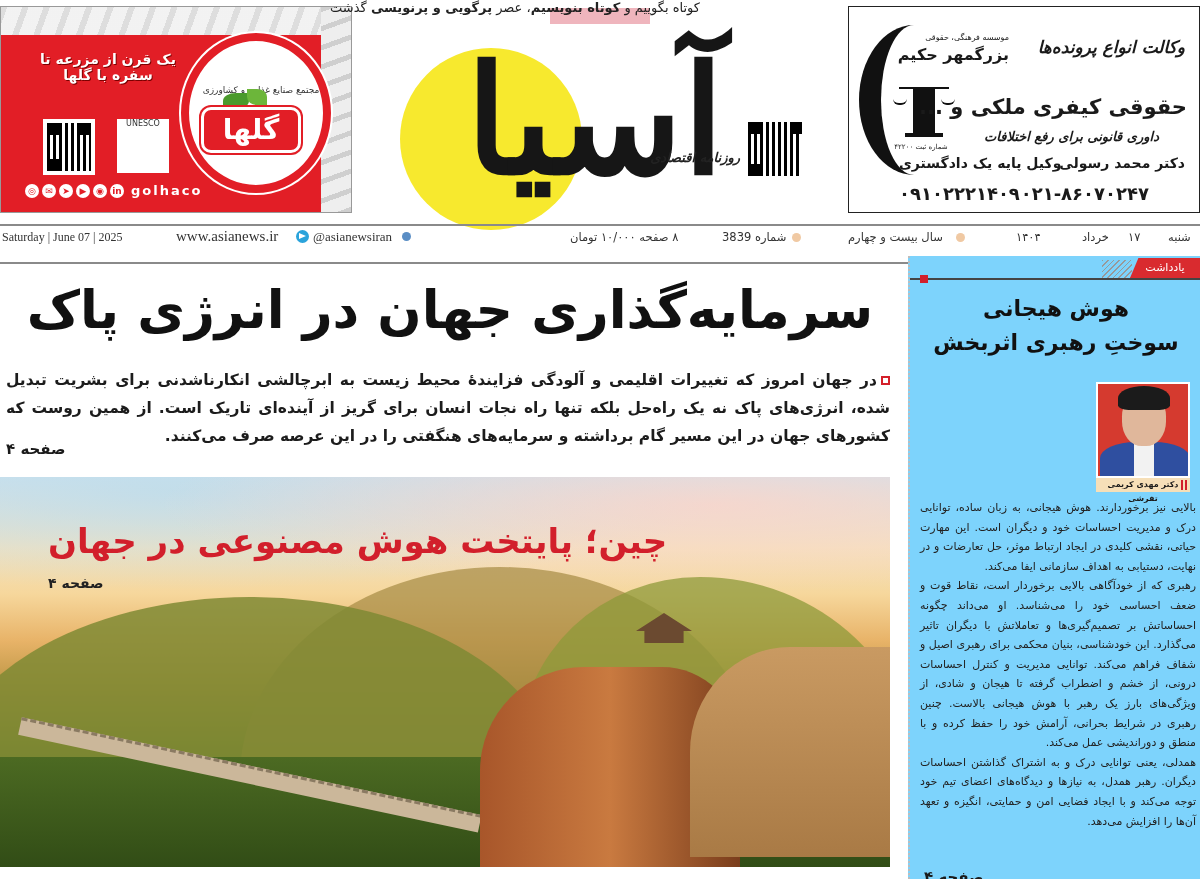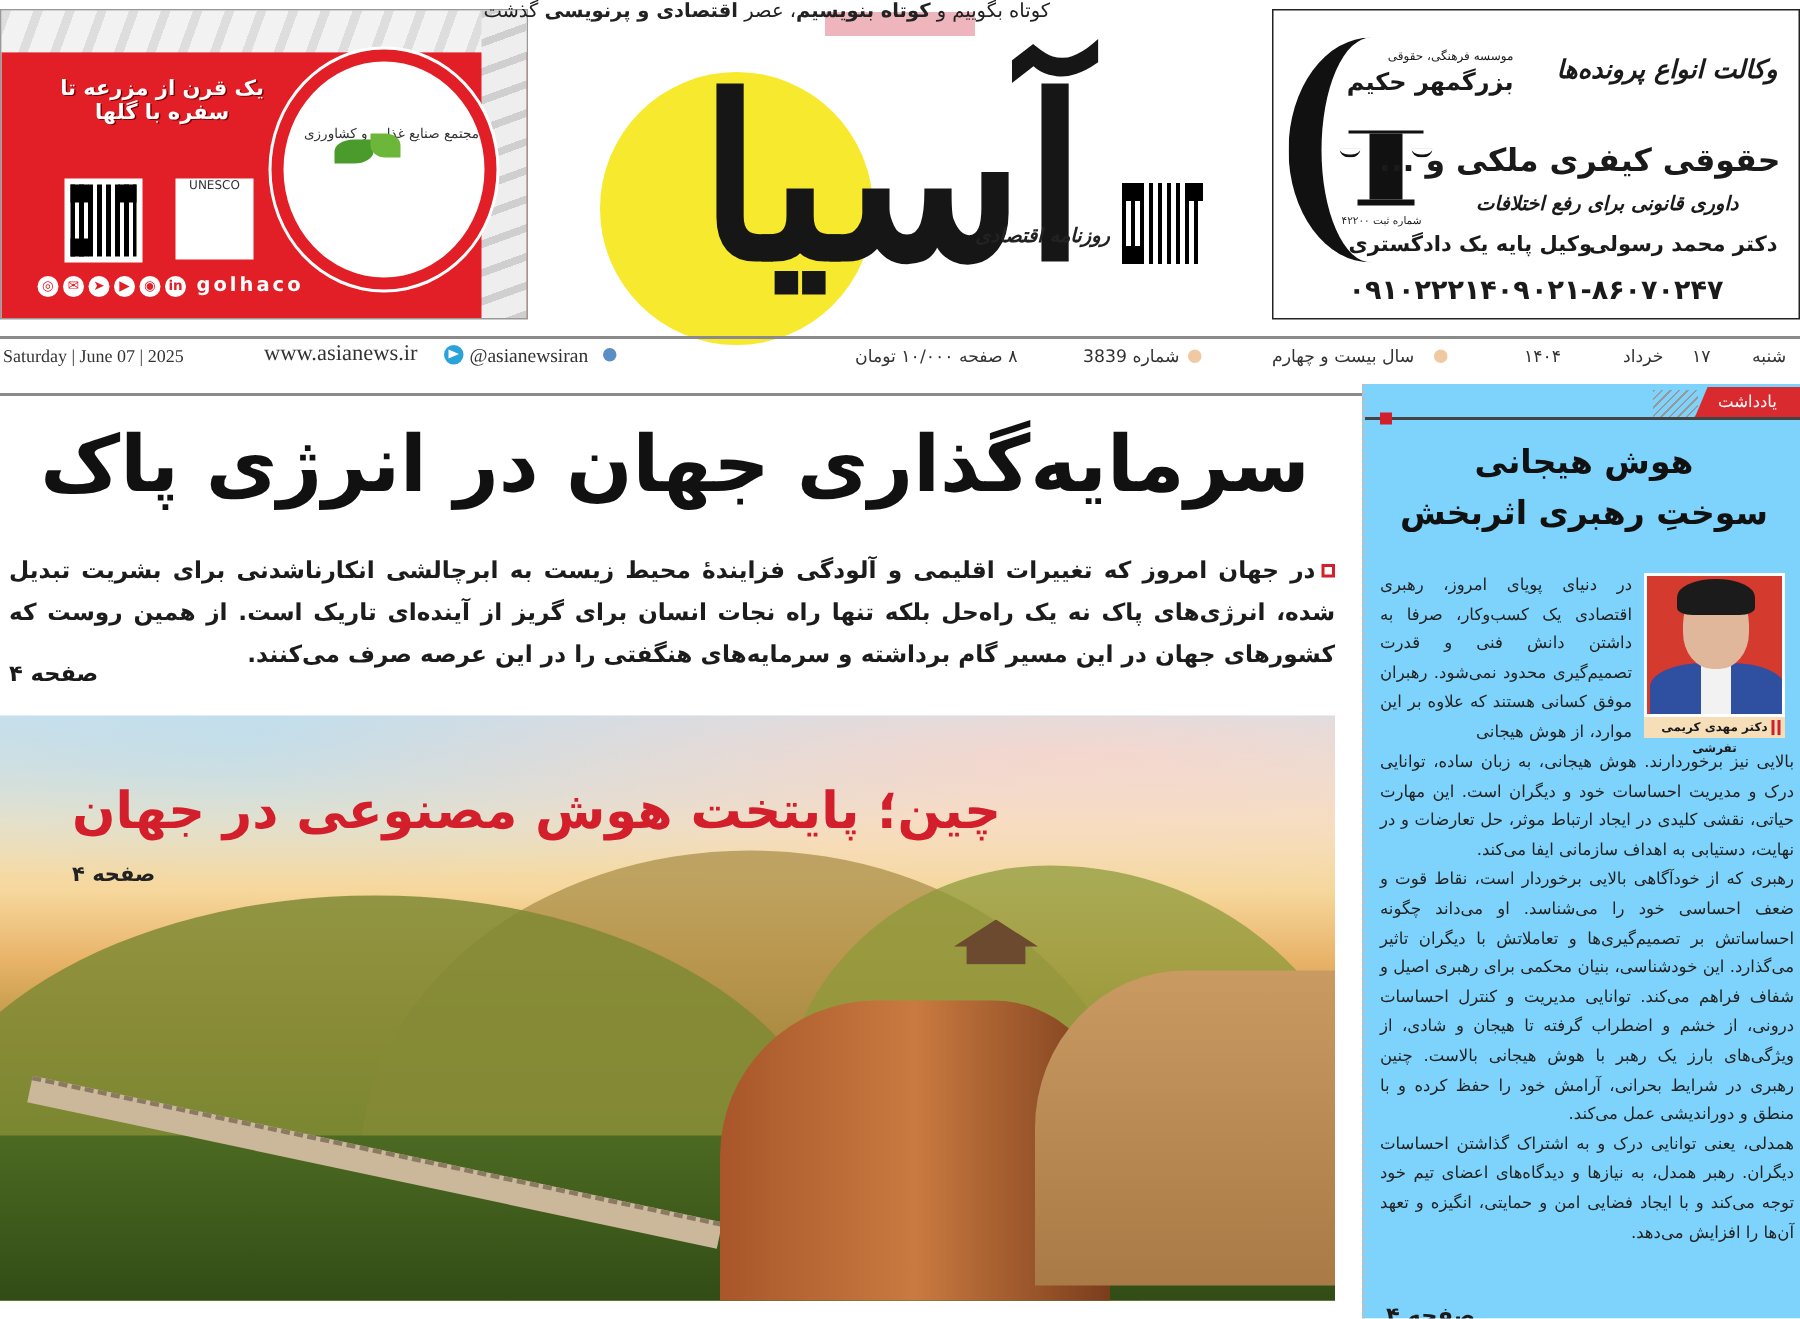--- a/index.html
+++ b/index.html
@@ -138,40 +138,41 @@
 <body>
 
 <div class="abs ad-left">
   <div class="herbs"></div>
   <div class="right-herbs"></div>
   <div class="slogan">یک قرن از مزرعه تا سفره با گلها</div>
   <div class="circle"></div>
   <div class="subtitle">مجتمع صنایع غذایی و کشاورزی</div>
   <div class="leaf"></div>
   <div class="leaf2"></div>
+  <div class="brand">گلها</div>
   <div class="qr">
       <div class="qr-pattern"></div>
     </div>
   <div class="unesco">UNESCO</div>
   <div class="socials">
     <span class="ic">◎</span>
     <span class="ic">✉</span>
     <span class="ic">➤</span>
     <span class="ic">▶</span>
     <span class="ic">◉</span>
     <span class="ic">in</span>
     <span class="handle">golhaco</span>
   </div>
 </div>
 
 <div class="abs pink-tag"></div>
 <div class="abs slogan-top">
   <span>کوتاه بگوییم و</span>
   <b>کوتاه بنویسیم</b><span>، عصر</span>
-  <b>اقتصادی و پرنویسی</b>
+  <b>پرگویی و پرنویسی</b>
   <span>گذشت</span>
 </div>
 <div class="abs sun"></div>
 <div class="abs logo-text">آسیا</div>
 <div class="abs logo-sub">روزنامه اقتصادی</div>
 <div class="abs logo-qr">
     <div class="qr-pattern"></div>
   </div>
 
 <div class="abs ad-right">
@@ -244,20 +245,19 @@
   <div class="photo-p">
     <div class="suit"></div>
       <div class="shirt"></div>
       <div class="head"></div>
       <div class="hair"></div>
   </div>
   <div class="photo-cap">
     <span class="bar"></span><span class="bar2"></span>
     <span>دکتر مهدی کریمی تفرشی</span>
   </div>
-  <div class="body-narrow">در دنیای پویای امروز، رهبری اقتصادی یک کسب‌وکار، صرفا به داشتن دانش فنی و قدرت تصمیم‌گیری محدود نمی‌شود. رهبران موفق کسانی هستند که علاوه بر این موارد، از هوش هیجانی</div>
   <div class="body-wide">
     <p>بالایی نیز برخوردارند. هوش هیجانی، به زبان ساده، توانایی درک و مدیریت احساسات خود و دیگران است. این مهارت حیاتی، نقشی کلیدی در ایجاد ارتباط موثر، حل تعارضات و در نهایت، دستیابی به اهداف سازمانی ایفا می‌کند.</p>
     <p>رهبری که از خودآگاهی بالایی برخوردار است، نقاط قوت و ضعف احساسی خود را می‌شناسد. او می‌داند چگونه احساساتش بر تصمیم‌گیری‌ها و تعاملاتش با دیگران تاثیر می‌گذارد. این خودشناسی، بنیان محکمی برای رهبری اصیل و شفاف فراهم می‌کند. توانایی مدیریت و کنترل احساسات درونی، از خشم و اضطراب گرفته تا هیجان و شادی، از ویژگی‌های بارز یک رهبر با هوش هیجانی بالاست. چنین رهبری در شرایط بحرانی، آرامش خود را حفظ کرده و با منطق و دوراندیشی عمل می‌کند.</p>
     <p>همدلی، یعنی توانایی درک و به اشتراک گذاشتن احساسات دیگران. رهبر همدل، به نیازها و دیدگاه‌های اعضای تیم خود توجه می‌کند و با ایجاد فضایی امن و حمایتی، انگیزه و تعهد آن‌ها را افزایش می‌دهد.</p>
   </div>
   <div class="page-ref">صفحه ۴</div>
 </aside>
 
 </body></html>

